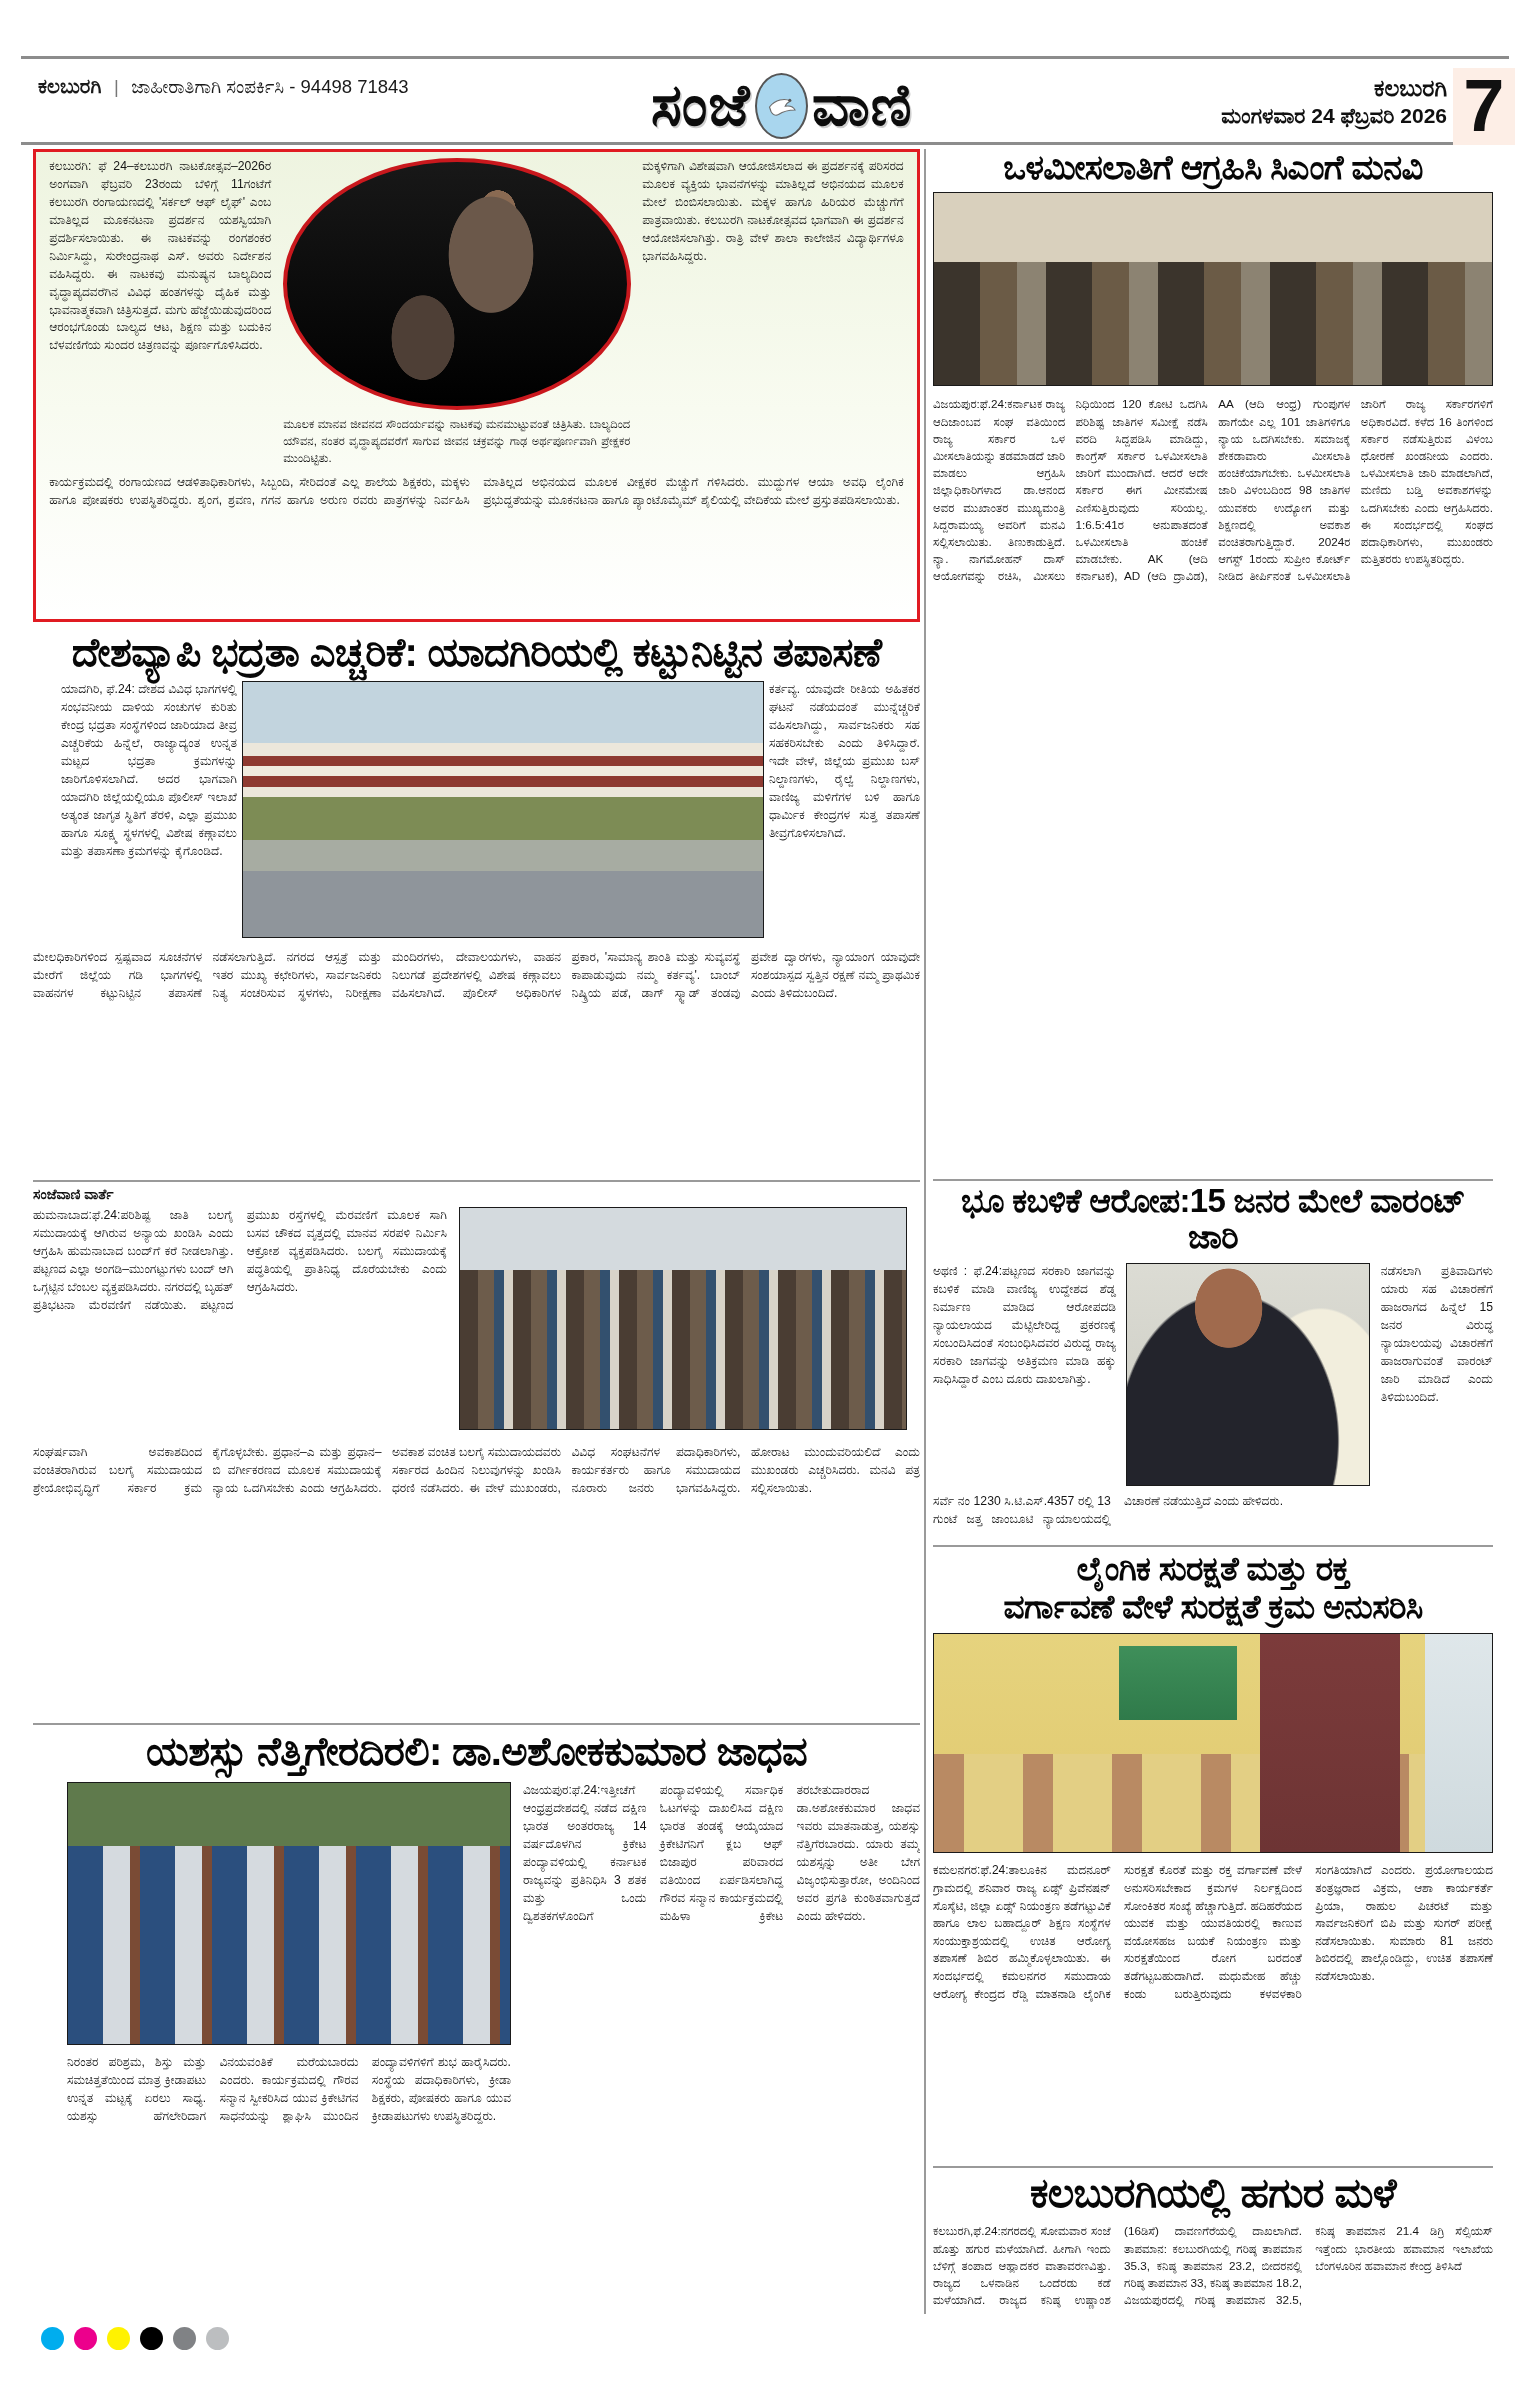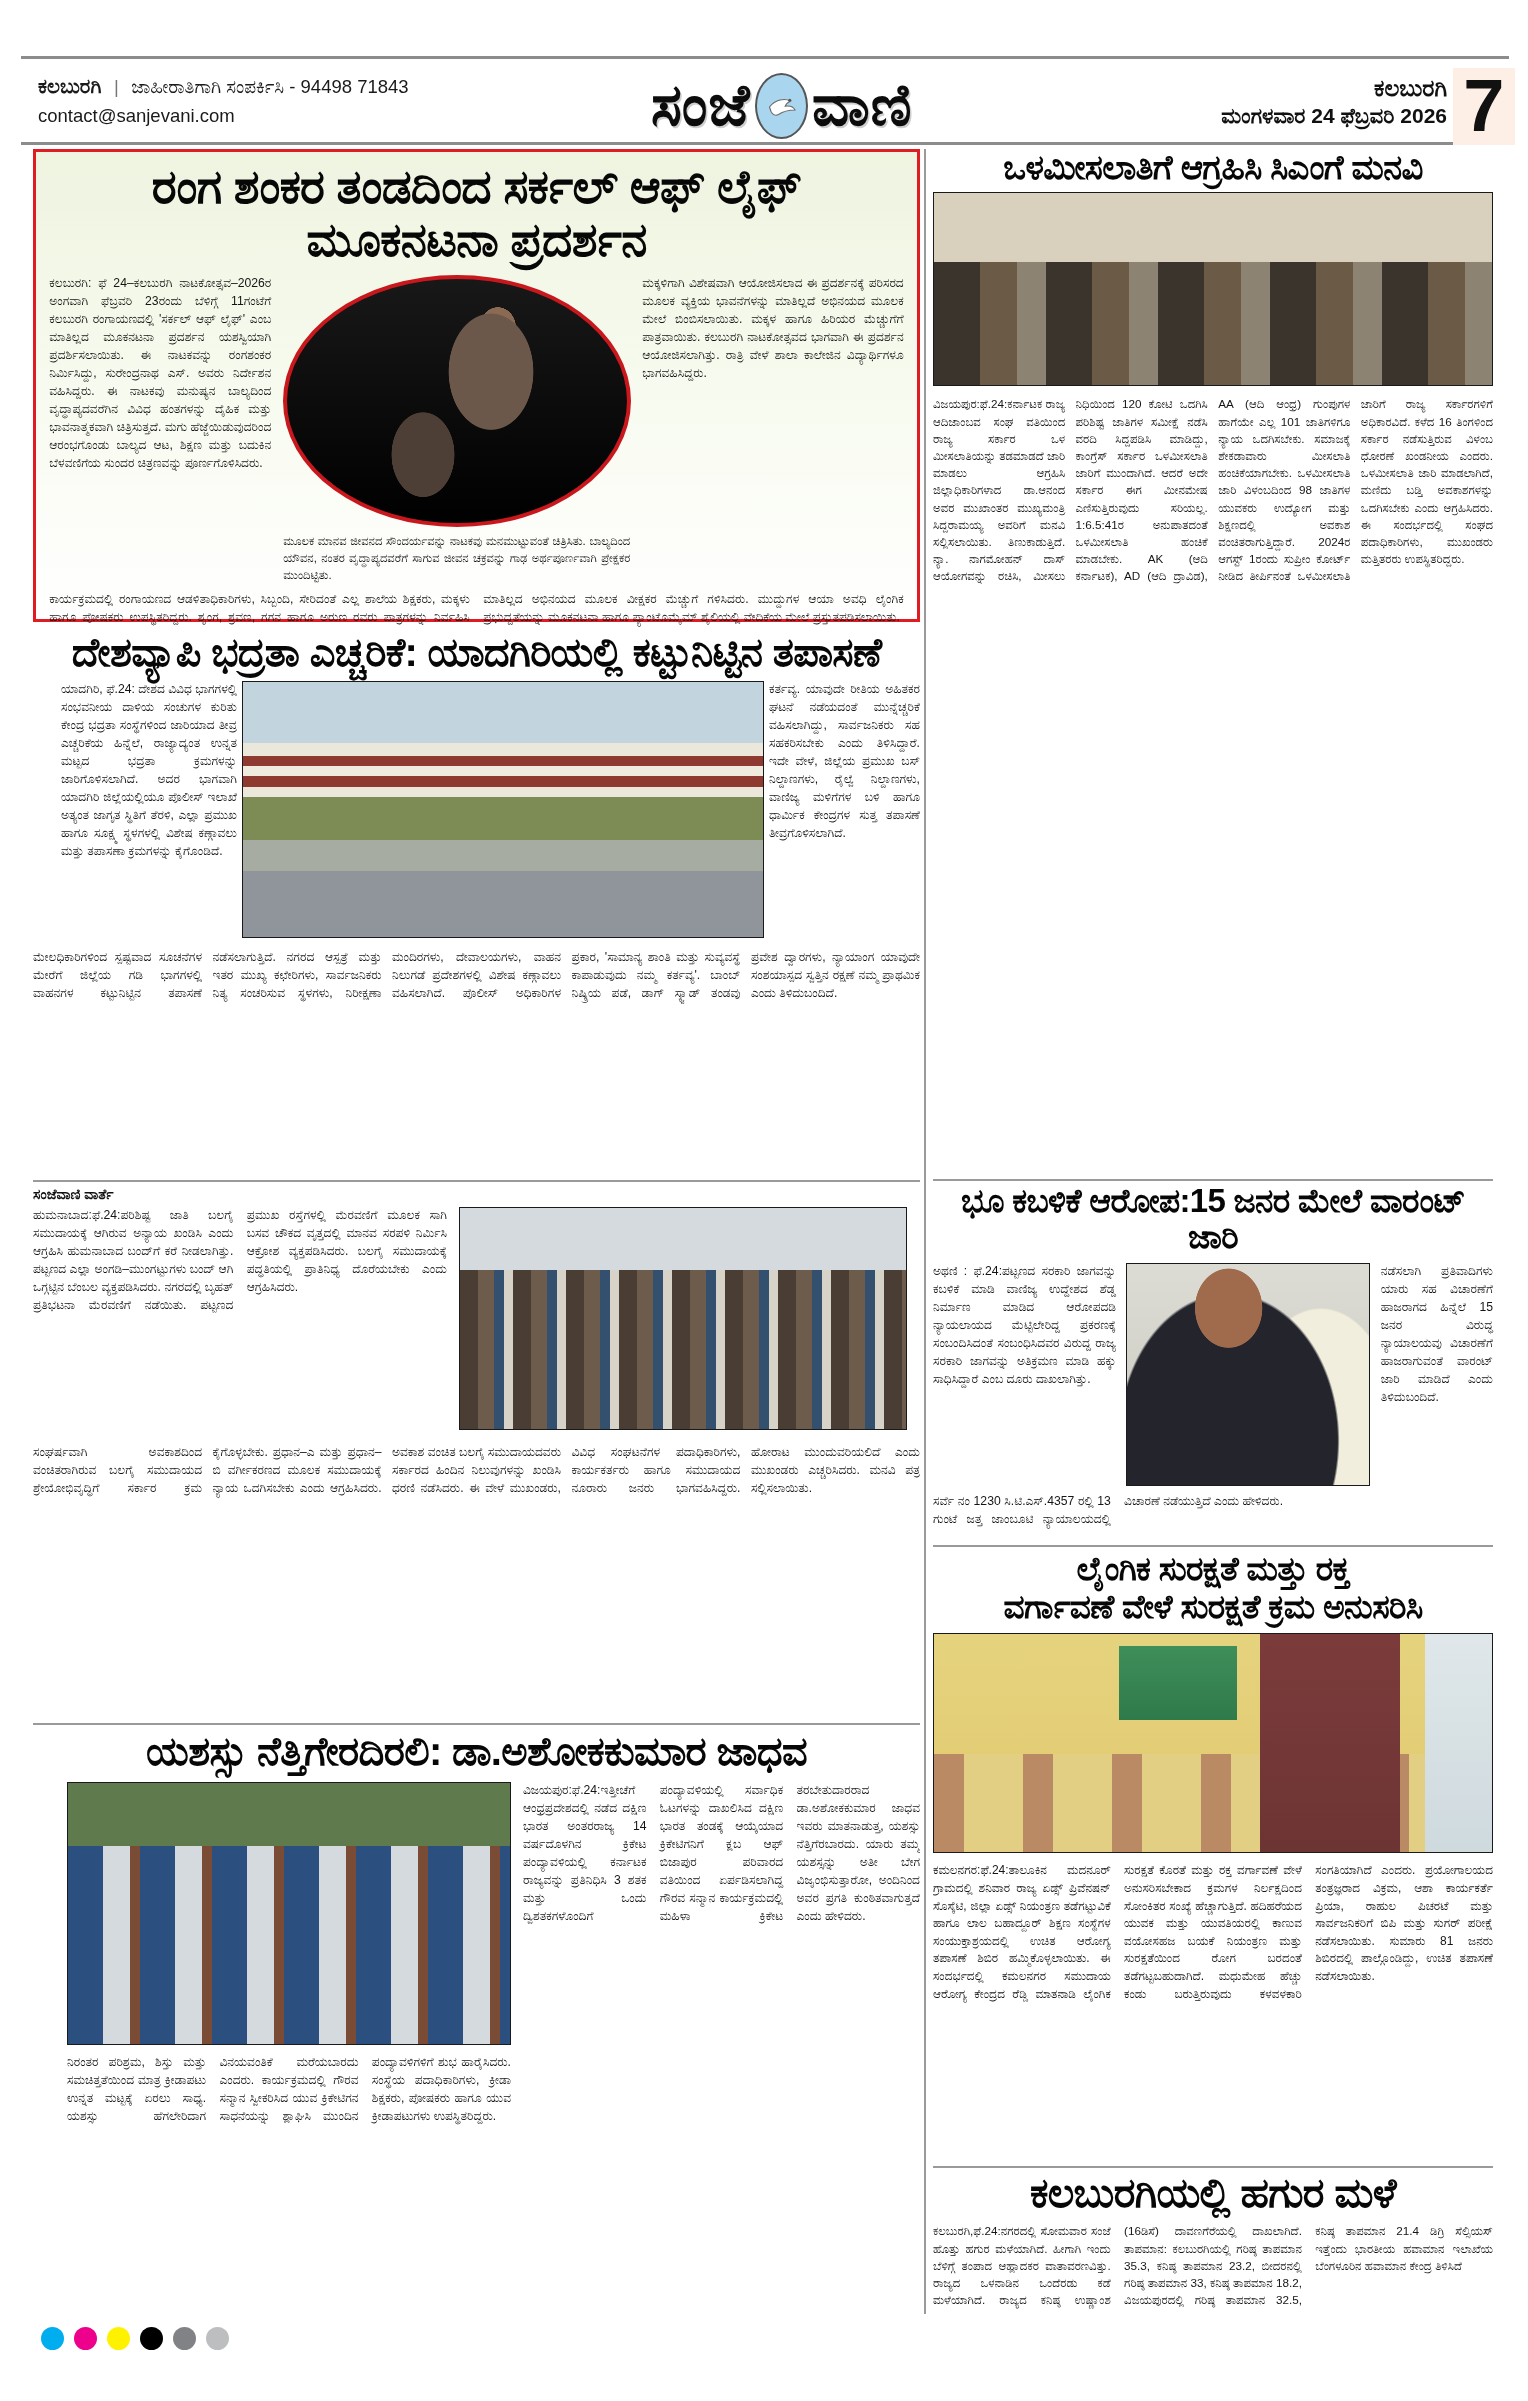--- a/index.html
+++ b/index.html
@@ -71,21 +71,20 @@
 
   <div class="abs rule" style="left:21px;top:56px;width:1488px;height:3px;"></div>
   <div class="abs rule" style="left:21px;top:142px;width:1488px;height:3px;"></div>
 
   <div class="abs hdr-left" style="left:38px;top:71px;width:518px;">
     <div>
       <span class="ed">ಕಲಬುರಗಿ</span>
       <span class="sep">|</span>
       <span>ಜಾಹೀರಾತಿಗಾಗಿ ಸಂಪರ್ಕಿಸಿ - 94498 71843</span>
     </div>
-    <div>contact@sanjevani.com</div>
   </div>
 
   <div class="abs masthead" style="left:651px;top:71px;justify-content:center;">
     <span>ಸಂಜೆ</span>
     <span class="dove-oval">
       <svg width="33" height="27" viewBox="0 0 44 36">
         <path d="M6 20 C14 10 26 8 34 12 C30 14 28 16 27 19 C33 18 38 20 40 24 C32 24 24 26 18 30 C14 32 10 30 8 26 Z" fill="#ffffff" stroke="#6a6a6a" stroke-width="1.5"></path>
         <circle cx="33" cy="11" r="2" fill="#555"></circle>
       </svg>
     </span>
@@ -94,21 +93,20 @@
 
   <div class="abs hdr-right" style="right:81px;top:74px;width:444px;">
     <div class="hdr-city">ಕಲಬುರಗಿ</div>
     <div class="hdr-date">ಮಂಗಳವಾರ 24 ಫೆಬ್ರವರಿ 2026</div>
   </div>
   <div class="abs pageno" style="right:13.3px;top:68px;width:62px;height:77px;">7</div>
 
   <div class="abs vrule" style="left:924px;top:149px;width:1.5px;height:2165px;"></div>
 
   <div class="abs lead-box" style="left:33px;top:149px;width:887px;height:473px;">
-    <div class="headline" style="font-size:47px;line-height:1.12;padding:9px 22px 3px;">ರಂಗ ಶಂಕರ ತಂಡದಿಂದ ಸರ್ಕಲ್ ಆಫ್ ಲೈಫ್ ಮೂಕನಟನಾ ಪ್ರದರ್ಶನ</div>
     <div style="display:flex;gap:12px;padding:6px 13.3px 0;">
       <div class="body-txt" style="width:222px;">ಕಲಬುರಗಿ: ಫೆ 24–ಕಲಬುರಗಿ ನಾಟಕೋತ್ಸವ–2026ರ ಅಂಗವಾಗಿ ಫೆಬ್ರವರಿ 23ರಂದು ಬೆಳಿಗ್ಗೆ 11ಗಂಟೆಗೆ ಕಲಬುರಗಿ ರಂಗಾಯಣದಲ್ಲಿ 'ಸರ್ಕಲ್ ಆಫ್ ಲೈಫ್' ಎಂಬ ಮಾತಿಲ್ಲದ ಮೂಕನಟನಾ ಪ್ರದರ್ಶನ ಯಶಸ್ವಿಯಾಗಿ ಪ್ರದರ್ಶಿಸಲಾಯಿತು. ಈ ನಾಟಕವನ್ನು ರಂಗಶಂಕರ ನಿರ್ಮಿಸಿದ್ದು, ಸುರೇಂದ್ರನಾಥ ಎಸ್. ಅವರು ನಿರ್ದೇಶನ ವಹಿಸಿದ್ದರು. ಈ ನಾಟಕವು ಮನುಷ್ಯನ ಬಾಲ್ಯದಿಂದ ವೃದ್ಧಾಪ್ಯದವರೆಗಿನ ವಿವಿಧ ಹಂತಗಳನ್ನು ದೈಹಿಕ ಮತ್ತು ಭಾವನಾತ್ಮಕವಾಗಿ ಚಿತ್ರಿಸುತ್ತದೆ. ಮಗು ಹೆಜ್ಜೆಯಿಡುವುದರಿಂದ ಆರಂಭಗೊಂಡು ಬಾಲ್ಯದ ಆಟ, ಶಿಕ್ಷಣ ಮತ್ತು ಬದುಕಿನ ಬೆಳವಣಿಗೆಯ ಸುಂದರ ಚಿತ್ರಣವನ್ನು ಪೂರ್ಣಗೊಳಿಸಿದರು.</div>
       <div style="width:347px;flex:none;">
         <div class="photo-lead" style="width:340px;height:244px;"></div>
         <div class="body-txt" style="margin-top:6px;font-size:11.5px;">ಮೂಲಕ ಮಾನವ ಜೀವನದ ಸೌಂದರ್ಯವನ್ನು ನಾಟಕವು ಮನಮುಟ್ಟುವಂತೆ ಚಿತ್ರಿಸಿತು. ಬಾಲ್ಯದಿಂದ ಯೌವನ, ನಂತರ ವೃದ್ಧಾಪ್ಯದವರೆಗೆ ಸಾಗುವ ಜೀವನ ಚಕ್ರವನ್ನು ಗಾಢ ಅರ್ಥಪೂರ್ಣವಾಗಿ ಪ್ರೇಕ್ಷಕರ ಮುಂದಿಟ್ಟಿತು.</div>
       </div>
       <div class="body-txt" style="flex:1;">ಮಕ್ಕಳಿಗಾಗಿ ವಿಶೇಷವಾಗಿ ಆಯೋಜಿಸಲಾದ ಈ ಪ್ರದರ್ಶನಕ್ಕೆ ಪರಿಸರದ ಮೂಲಕ ವ್ಯಕ್ತಿಯ ಭಾವನೆಗಳನ್ನು ಮಾತಿಲ್ಲದೆ ಅಭಿನಯದ ಮೂಲಕ ಮೇಲೆ ಬಿಂಬಿಸಲಾಯಿತು. ಮಕ್ಕಳ ಹಾಗೂ ಹಿರಿಯರ ಮೆಚ್ಚುಗೆಗೆ ಪಾತ್ರವಾಯಿತು. ಕಲಬುರಗಿ ನಾಟಕೋತ್ಸವದ ಭಾಗವಾಗಿ ಈ ಪ್ರದರ್ಶನ ಆಯೋಜಿಸಲಾಗಿತ್ತು. ರಾತ್ರಿ ವೇಳೆ ಶಾಲಾ ಕಾಲೇಜಿನ ವಿದ್ಯಾರ್ಥಿಗಳೂ ಭಾಗವಹಿಸಿದ್ದರು.</div>
     </div>
     <div class="body-txt cols2" style="padding:7.4px 13.3px 0;">ಕಾರ್ಯಕ್ರಮದಲ್ಲಿ ರಂಗಾಯಣದ ಆಡಳಿತಾಧಿಕಾರಿಗಳು, ಸಿಬ್ಬಂದಿ, ಸೇರಿದಂತೆ ಎಲ್ಲ ಶಾಲೆಯ ಶಿಕ್ಷಕರು, ಮಕ್ಕಳು ಹಾಗೂ ಪೋಷಕರು ಉಪಸ್ಥಿತರಿದ್ದರು. ಶೃಂಗ, ಶ್ರವಣ, ಗಗನ ಹಾಗೂ ಅರುಣ ರವರು ಪಾತ್ರಗಳನ್ನು ನಿರ್ವಹಿಸಿ ಮಾತಿಲ್ಲದ ಅಭಿನಯದ ಮೂಲಕ ವೀಕ್ಷಕರ ಮೆಚ್ಚುಗೆ ಗಳಿಸಿದರು. ಮುದ್ದುಗಳ ಆಯಾ ಅವಧಿ ಲೈಂಗಿಕ ಪ್ರಭುದ್ದತೆಯನ್ನು ಮೂಕನಟನಾ ಹಾಗೂ ಪ್ಯಾಂಟೊಮೈಮ್ ಶೈಲಿಯಲ್ಲಿ ವೇದಿಕೆಯ ಮೇಲೆ ಪ್ರಸ್ತುತಪಡಿಸಲಾಯಿತು.</div>
   </div>

